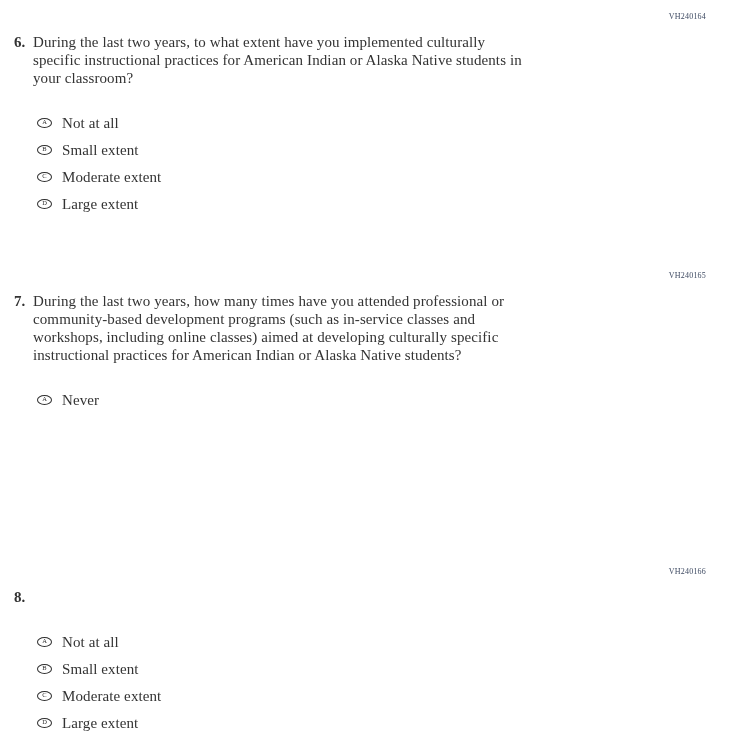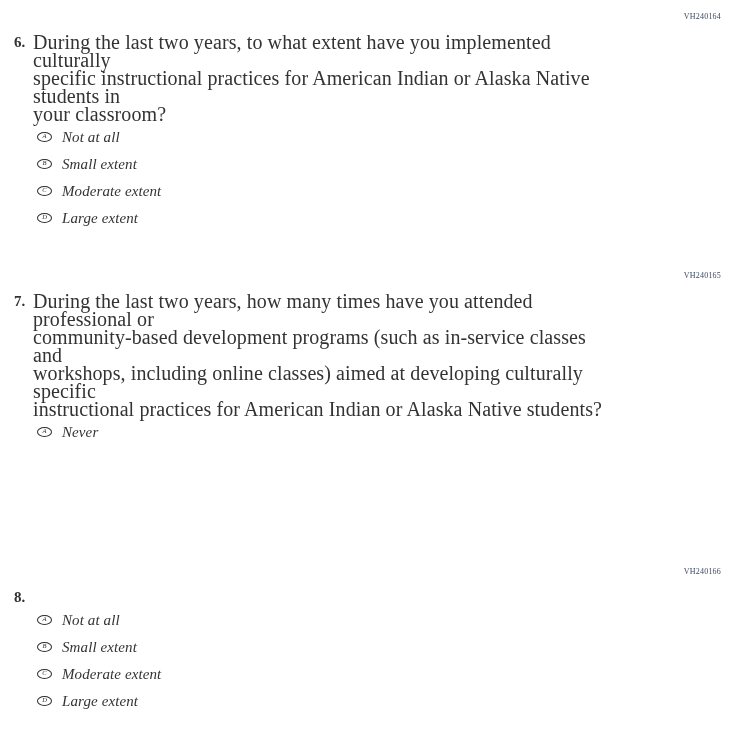--- a/index.html
+++ b/index.html
@@ -16,49 +16,48 @@
     color: #333333;
     overflow: hidden;
   }
   .question {
     position: absolute;
     left: 0;
     width: 737px;
   }
   .code {
     text-align: right;
-    padding-right: 16px;
+    padding-right: 31px;
     font-size: 8px;
     line-height: 10px;
     color: #3d4961;
     letter-spacing: 0.2px;
   }
   .q-main {
     display: flex;
     margin-top: 11px;
     padding-left: 14px;
   }
   .q-num {
     font-weight: bold;
     font-size: 15px;
     line-height: 18px;
     width: 19px;
     flex: 0 0 19px;
   }
   .q-text {
     white-space: pre-line;
-    font-size: 20px;
+    font-size: 15px;
     line-height: 18px;
     width: 580px;
     letter-spacing: 0.1px;
   }
   .options {
-    margin-top: 0;
+    margin-top: 22px;
     padding-left: 37px;
-    font-style: italic;
   }
   .option {
     display: flex;
     align-items: center;
     height: 27px;
   }
   .bubble {
     display: inline-flex;
     align-items: center;
     justify-content: center;

